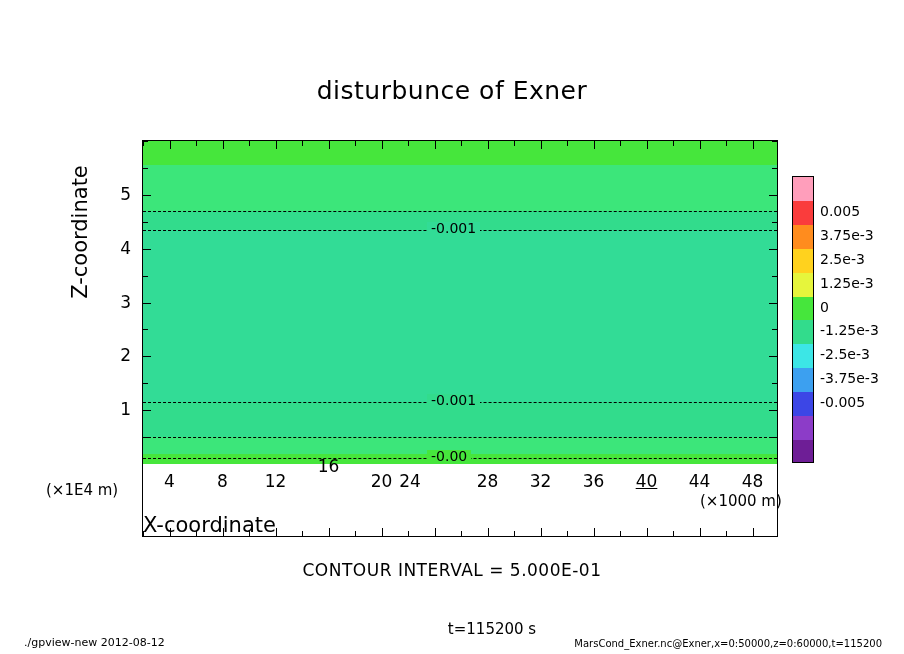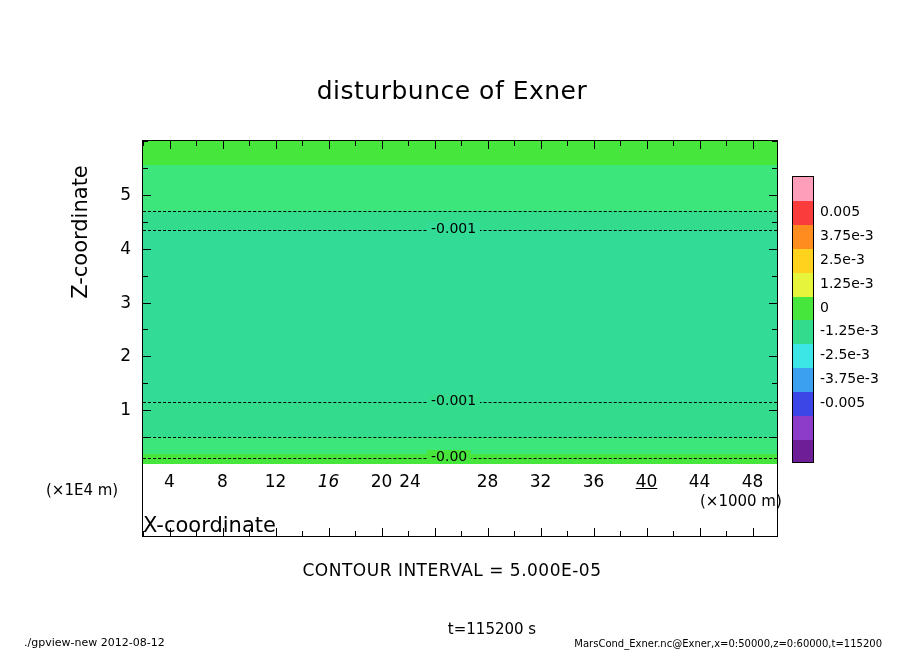--- a/index.html
+++ b/index.html
@@ -255,21 +255,21 @@
       <div class="tick-y-right" style="top: 26.9167px; width: 5px;"></div>
       <div class="tick-y" style="top: 0px; width: 5px;"></div>
       <div class="tick-y-right" style="top: 0px; width: 5px;"></div>
     </div>
 </div>
 
 <div id="xlabels-layer">
     <div class="xlabel-val abs" style="left: 149.5px; top: 471px;">4</div>
     <div class="xlabel-val abs" style="left: 202.5px; top: 471px;">8</div>
     <div class="xlabel-val abs" style="left: 255.5px; top: 471px;">12</div>
-    <div class="xlabel-val abs" style="left: 308.5px; top: 471px; font-style: italic;">16</div>
+    <div class="xlabel-val abs" style="left: 308.5px; top: 456px;">16</div>
     <div class="xlabel-val abs" style="left: 361.5px; top: 471px;">20</div>
     <div class="xlabel-val abs" style="left: 390px; top: 471px;">24</div>
     <div class="xlabel-val abs" style="left: 467.5px; top: 471px;">28</div>
     <div class="xlabel-val abs" style="left: 520.5px; top: 471px;">32</div>
     <div class="xlabel-val abs" style="left: 573.5px; top: 471px;">36</div>
     <div class="xlabel-val abs" style="left: 626.5px; top: 471px; text-decoration: underline;">40</div>
     <div class="xlabel-val abs" style="left: 679.5px; top: 471px;">44</div>
     <div class="xlabel-val abs" style="left: 732.5px; top: 471px;">48</div>
   </div>
 <div id="ylabels-layer">
@@ -304,16 +304,16 @@
     <div class="cb-tick-label abs" style="top: 226.792px;">3.75e-3</div>
     <div class="cb-tick-label abs" style="top: 250.708px;">2.5e-3</div>
     <div class="cb-tick-label abs" style="top: 274.625px;">1.25e-3</div>
     <div class="cb-tick-label abs" style="top: 298.542px;">0</div>
     <div class="cb-tick-label abs" style="top: 322.458px;">-1.25e-3</div>
     <div class="cb-tick-label abs" style="top: 346.375px;">-2.5e-3</div>
     <div class="cb-tick-label abs" style="top: 370.292px;">-3.75e-3</div>
     <div class="cb-tick-label abs" style="top: 394.208px;">-0.005</div>
   </div>
 
-<div class="abs" id="contour-interval">CONTOUR INTERVAL = 5.000E-05</div>
+<div class="abs" id="contour-interval">CONTOUR INTERVAL = 5.000E-01</div>
 <div class="abs" id="time-label">t=115200 s</div>
 <div class="abs" id="footer-left">./gpview-new  2012-08-12</div>
 <div class="abs" id="footer-right">MarsCond_Exner.nc@Exner,x=0:50000,z=0:60000,t=115200</div>
 
 </body></html>

